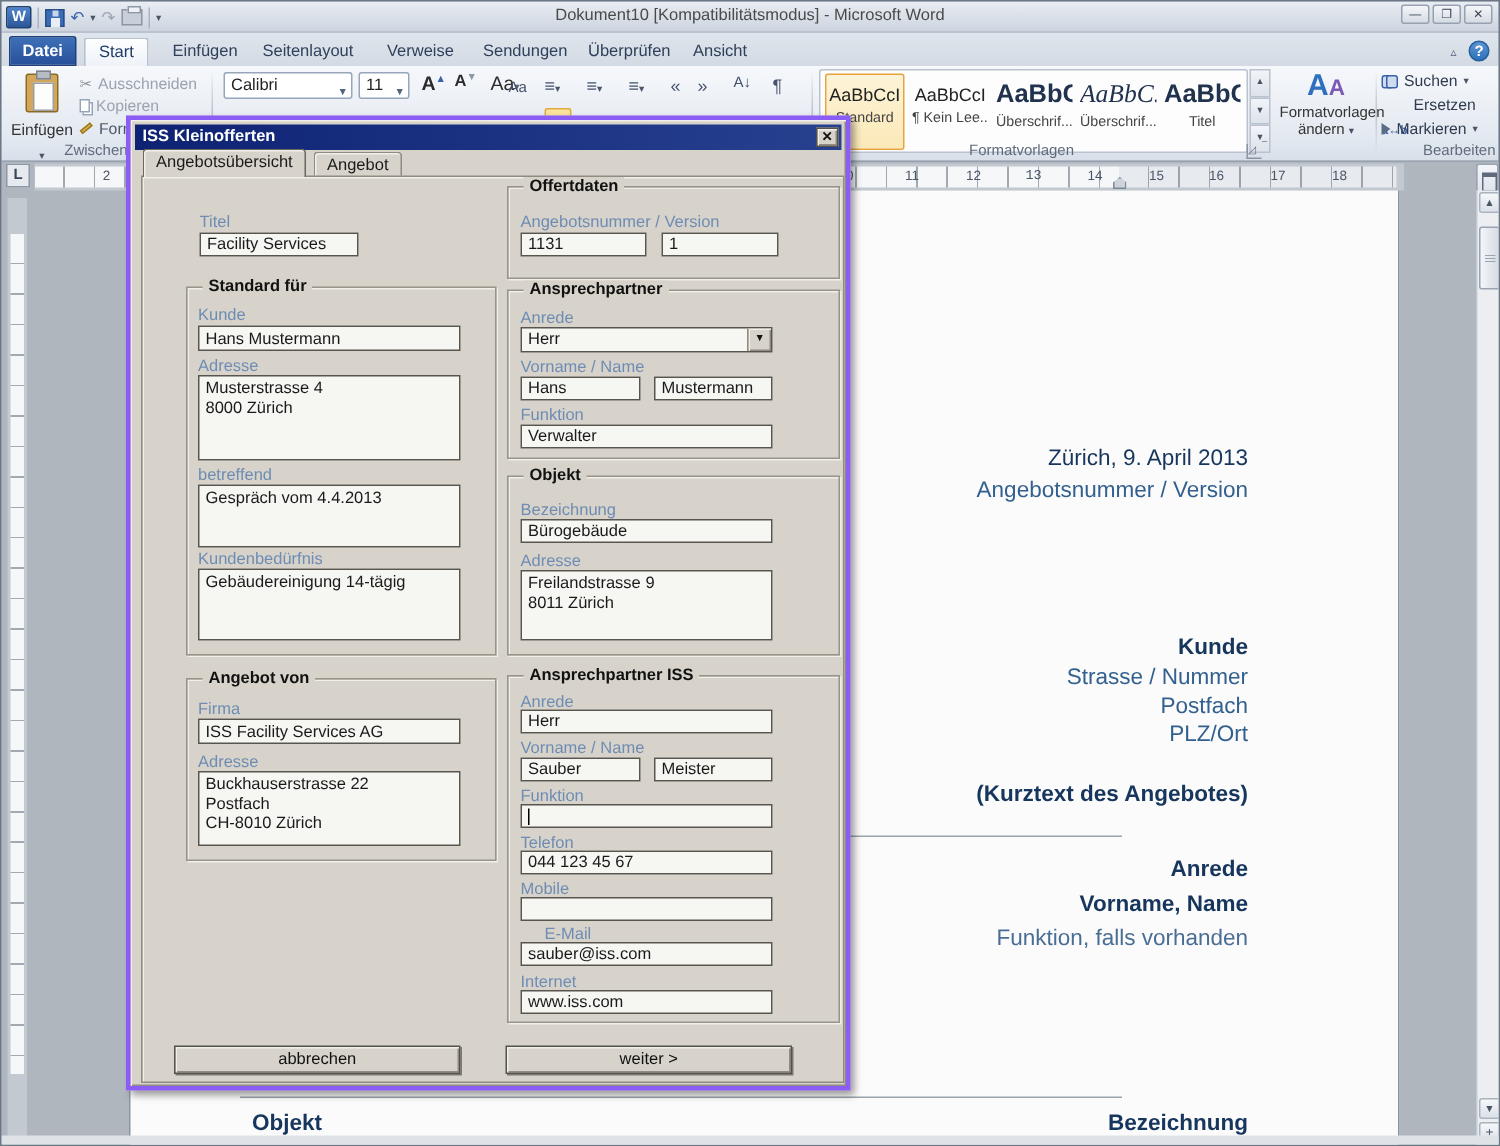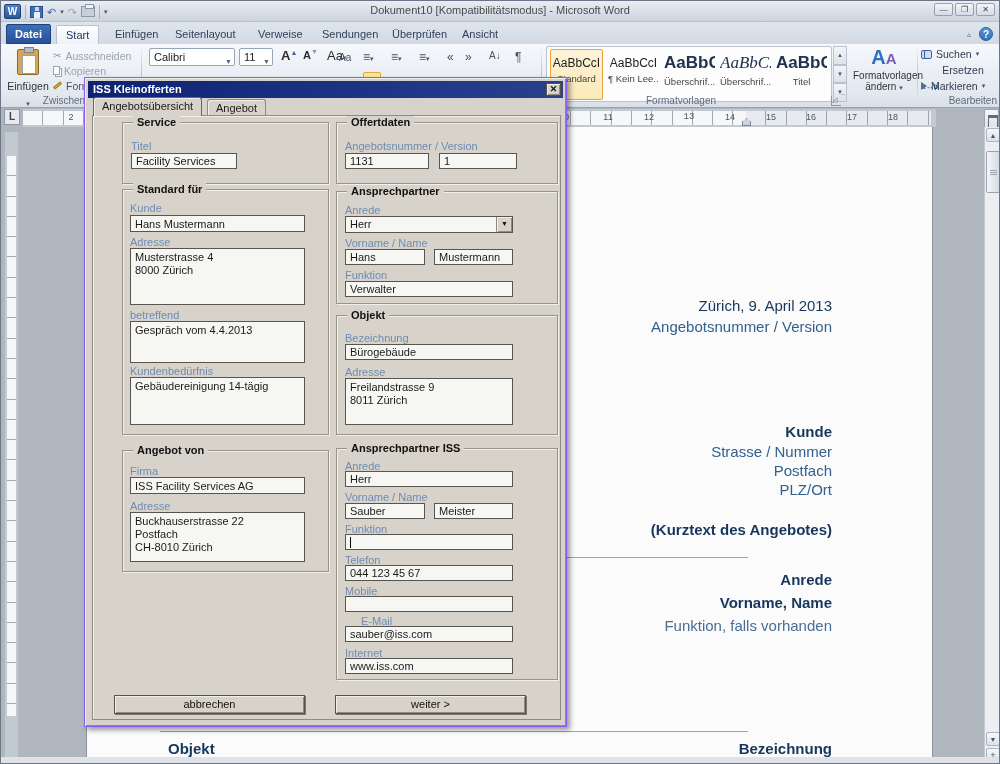--- a/index.html
+++ b/index.html
@@ -116,21 +116,21 @@
   .vscroll { position:absolute; right:1px; top:19px; width:16px; height:638px; background:#eceef1; border-left:1px solid #c4cad2; }
   .vs-btn { position:absolute; left:1px; width:14px; height:14px; background:linear-gradient(#f6f8fa,#dbe1e8); border:1px solid #aab4c0;
     border-radius:2px; font-size:7px; color:#4a5668; text-align:center; line-height:13px; }
   .vs-thumb { position:absolute; left:1px; top:24px; width:14px; height:42px; background:linear-gradient(90deg,#f4f6f9,#d6dce3);
     border:1px solid #9aa4b2; border-radius:2px; }
   .vs-thumb::after { content:""; position:absolute; left:3px; top:18px; width:7px; height:5px;
     background:repeating-linear-gradient(#9aa4b2 0 1px, transparent 1px 2px); }
 
   
   .dialog { position:absolute; left:83px; top:76px; width:483px; height:650px; background:#d7d3ca;
-    border:1px solid #8b5cf6; box-shadow:inset 1px 1px 0 #f1efe9, inset -1px -1px 0 #8f8b82, 3px 3px 5px rgba(0,0,0,.4); z-index:50; }
+    border:3px solid #8b5cf6; box-shadow:inset 1px 1px 0 #f1efe9, inset -1px -1px 0 #8f8b82, 3px 3px 5px rgba(0,0,0,.4); z-index:50; }
   .dlg-title { position:absolute; left:3px; top:3px; right:3px; height:17px; background:linear-gradient(90deg,#0e2274,#27418f);
     color:#fff; font-size:11px; font-weight:bold; line-height:17px; padding-left:5px; }
   .dlg-close { position:absolute; right:2px; top:2px; width:15px; height:13px; background:#d7d3ca;
     border:1px solid #55524b; box-shadow:inset 1px 1px 0 #f1efe9, inset -1px -1px 0 #8f8b82;
     font-size:9px; font-weight:bold; color:#111; text-align:center; line-height:11px; }
   .dlg-tab { position:absolute; top:21px; height:17px; background:#d7d3ca; border:1px solid #8f8b82; border-bottom:none;
     border-radius:3px 3px 0 0; font-size:11px; color:#1a1a1a; padding:2px 8px 0; box-shadow:inset 1px 1px 0 #f1efe9; }
   .dlg-tab.active { top:19px; height:19px; z-index:3; border-color:#6b675f; }
   .dlg-frame { position:absolute; left:7px; top:37px; width:469px; height:605px; background:#d7d3ca;
     border:1px solid #8f8b82; box-shadow:inset 1px 1px 0 #f1efe9; z-index:2; }
@@ -350,23 +350,20 @@
 
   <div class="dialog">
     <div class="dlg-title">
       <span>ISS Kleinofferten</span>
       <span class="dlg-close">✕</span>
     </div>
     <div class="dlg-tab active" style="left:8px;">Angebotsübersicht</div>
     <div class="dlg-tab" style="left:122px;">Angebot</div>
     <div class="dlg-frame"></div>
 
-    <div class="grp" style="left:37px; top:44px; width:207px; height:62px; z-index:3;">
-      <span class="grp-title">Service</span>
-    </div>
     <div class="lbl" style="left:46px; top:62px; z-index:4;">Titel</div>
     <input class="fld" style="left: 46px; top: 75px; width: 106px; height: 16px; z-index: 4;" readonly="" value="Facility Services">
 
     <div class="grp" style="left:251px; top:44px; width:222px; height:62px; z-index:3;">
       <span class="grp-title">Offertdaten</span>
     </div>
     <div class="lbl" style="left:260px; top:62px; z-index:4;">Angebotsnummer / Version</div>
     <input class="fld" style="left: 260px; top: 75px; width: 84px; height: 16px; z-index: 4;" readonly="" value="1131">
     <input class="fld" style="left: 354px; top: 75px; width: 78px; height: 16px; z-index: 4;" readonly="" value="1">
 

